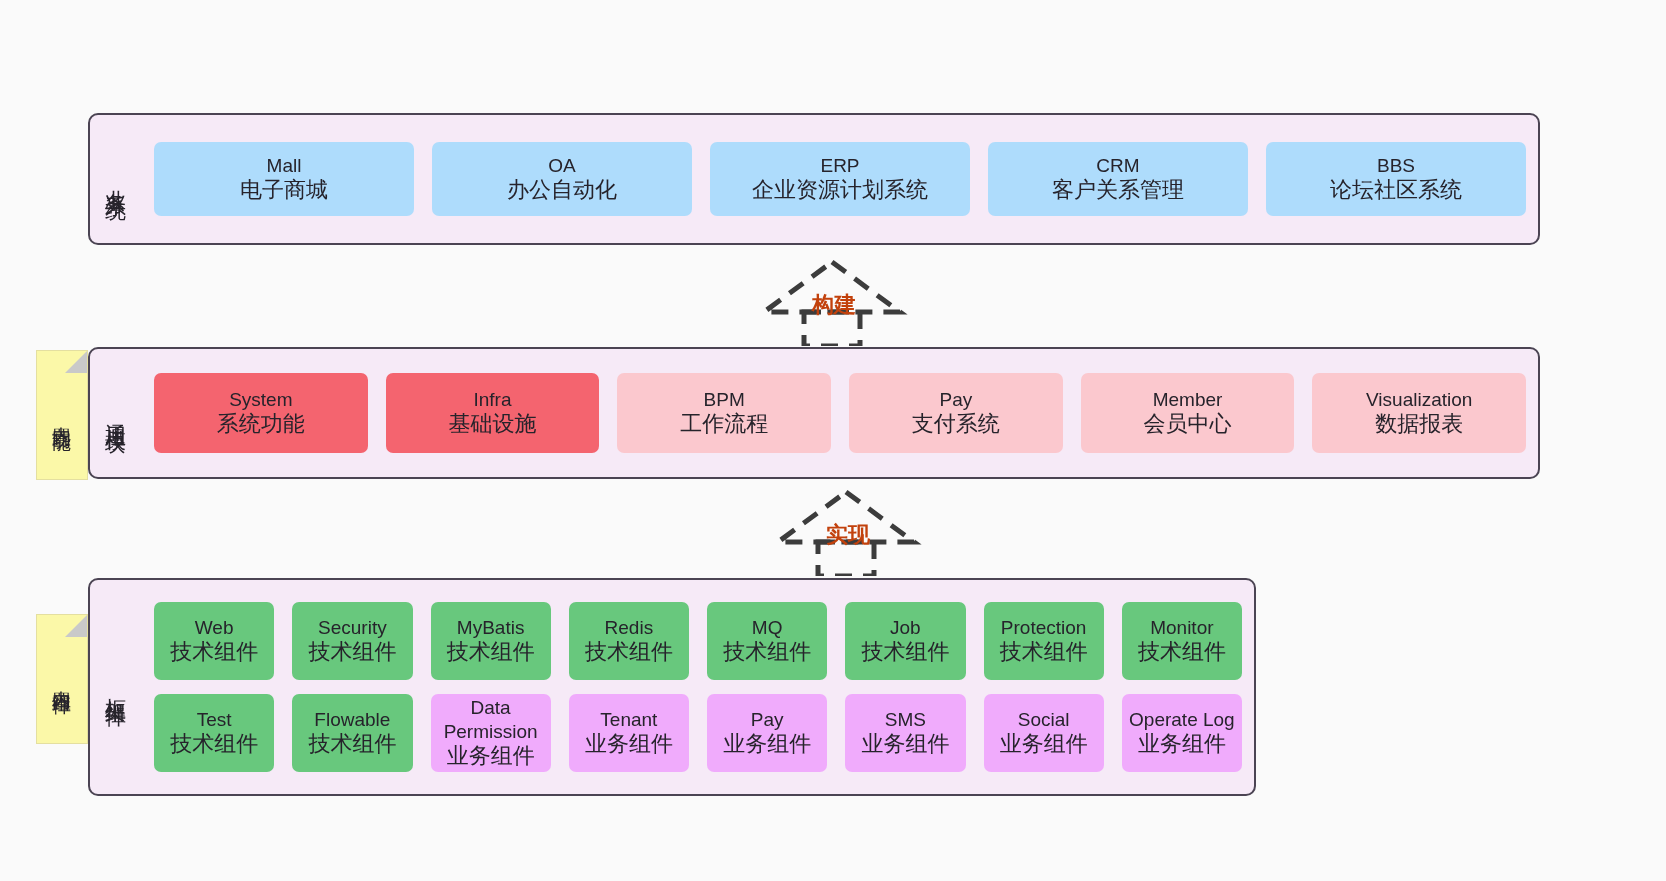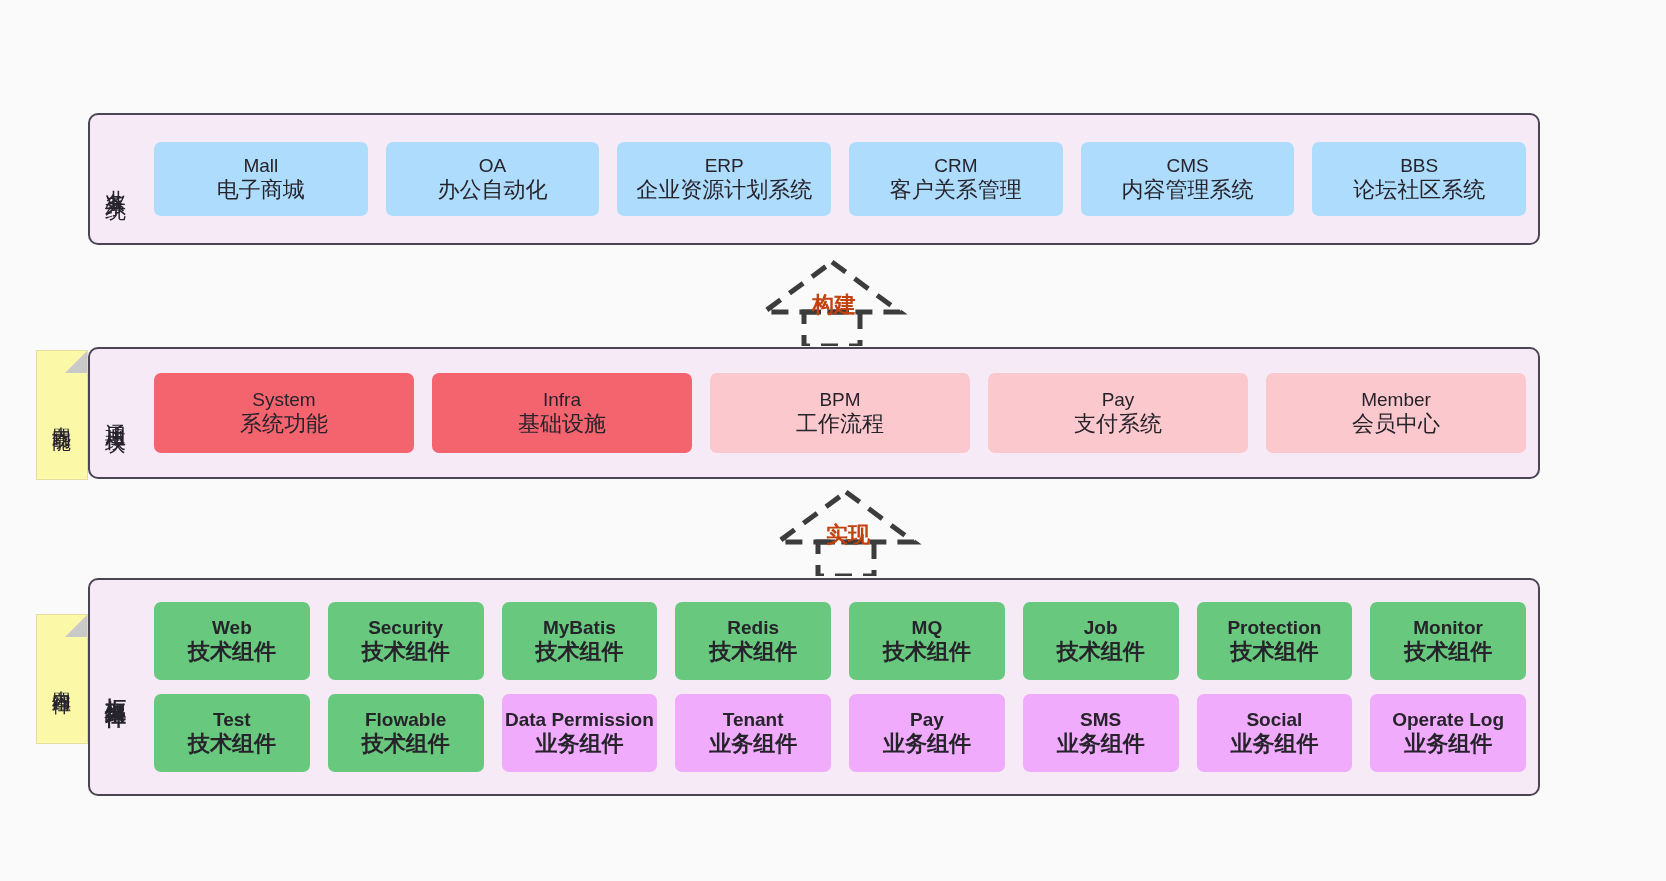--- a/index.html
+++ b/index.html
@@ -68,21 +68,21 @@
   .c-green      { background: #68c87d; }
   .c-greenlight { background: #f0abfc; }
 
   
   #layer-business  { left: 88px;  top: 113px; width: 1452px; height: 132px; }
   #layer-business  .cell { height: 74px; }
 
   #layer-common    { left: 88px;  top: 347px; width: 1452px; height: 132px; }
   #layer-common    .cell { height: 80px; }
 
-  #layer-framework { left: 88px;  top: 578px; width: 1452px; height: 218px; font-weight: bold; }
+  #layer-framework { left: 88px;  top: 578px; width: 1168px; height: 218px; }
   #layer-framework .cell { height: 78px; }
 
   
   .note {
     position: absolute;
     width: 52px;
     background: #fbf8a8;
     border: 1px solid #e4dfa0;
     display: flex;
     align-items: center;
@@ -143,24 +143,20 @@
         </div>
         <div class="cell c-blue">
           <span class="t1">ERP</span>
           <span class="t2">企业资源计划系统</span>
         </div>
         <div class="cell c-blue">
           <span class="t1">CRM</span>
           <span class="t2">客户关系管理</span>
         </div>
         <div class="cell c-blue">
-          <span class="t1">CMS</span>
-          <span class="t2">内容管理系统</span>
-        </div>
-        <div class="cell c-blue">
           <span class="t1">BBS</span>
           <span class="t2">论坛社区系统</span>
         </div>
       </div>
     </div>
   </div>
 
   <div class="arrow" id="arrow-build">
     <svg width="160" height="90" viewBox="0 0 160 90">
       <polygon points="80,6 148,56 12,56" fill="none" stroke="#3c3c3c" stroke-width="5" stroke-dasharray="17 11" stroke-linecap="butt"></polygon>
@@ -188,20 +184,24 @@
           <span class="t2">工作流程</span>
         </div>
         <div class="cell c-pink">
           <span class="t1">Pay</span>
           <span class="t2">支付系统</span>
         </div>
         <div class="cell c-pink">
           <span class="t1">Member</span>
           <span class="t2">会员中心</span>
         </div>
+        <div class="cell c-pink">
+          <span class="t1">Visualization</span>
+          <span class="t2">数据报表</span>
+        </div>
       </div>
     </div>
   </div>
 
   <div class="arrow" id="arrow-impl">
     <svg width="160" height="90" viewBox="0 0 160 90">
       <polygon points="80,6 148,56 12,56" fill="none" stroke="#3c3c3c" stroke-width="5" stroke-dasharray="17 11" stroke-linecap="butt"></polygon>
       <rect x="52" y="56" width="56" height="34" fill="none" stroke="#3c3c3c" stroke-width="5" stroke-dasharray="17 11"></rect>
     </svg>
     <span class="arrow-label">实现</span>

